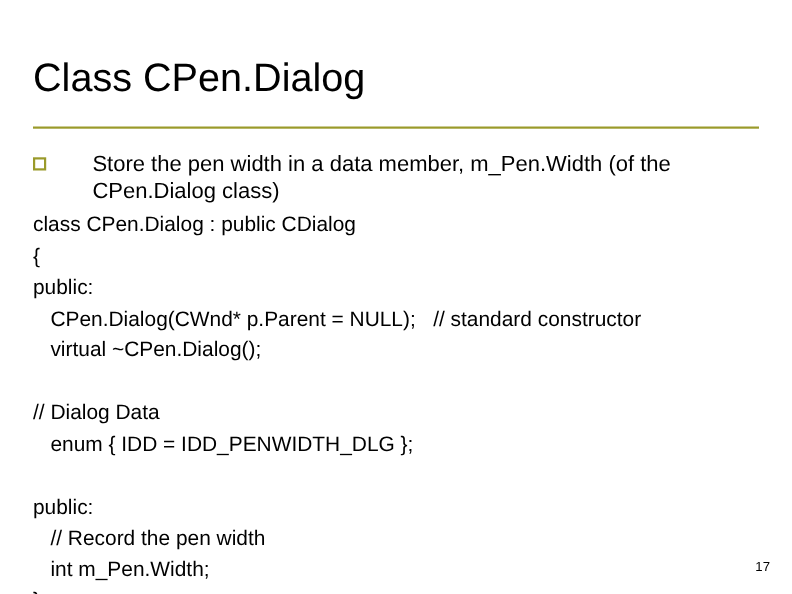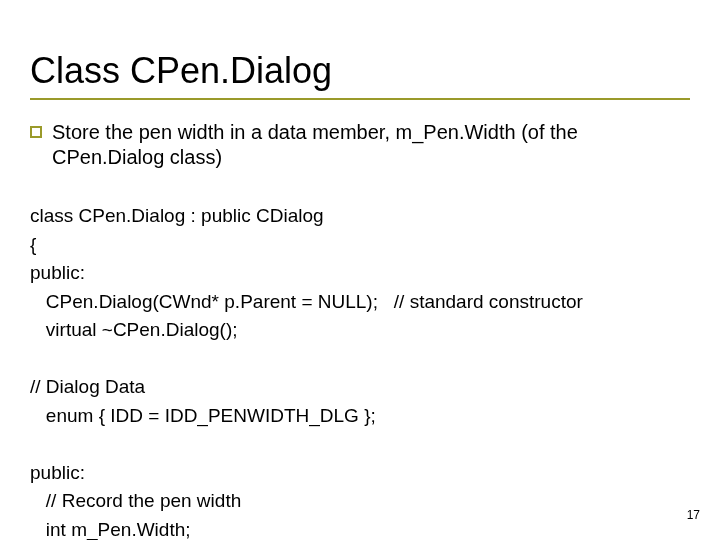--- a/index.html
+++ b/index.html
@@ -10,27 +10,28 @@
       font-family: Verdana, Geneva, sans-serif;
       position: relative;
       padding: 50px 30px 20px 30px;
     }
     .title {
       font-family: Arial, Helvetica, sans-serif;
       font-size: 36px;
       font-weight: 400;
       color: #000;
       border-bottom: 2px solid #9a9a2a;
-      padding-bottom: 6px;
+      padding-bottom: 23px;
       margin-bottom: 20px;
     }
     .bullet-row {
       display: flex;
       align-items: flex-start;
-      margin-bottom: 32px;
+      margin-bottom: 4px;
+      gap: 32px;
     }
     .bullet-icon {
       width: 12px;
       height: 12px;
       border: 2px solid #9a9a2a;
       margin-top: 6px;
       margin-right: 10px;
       flex-shrink: 0;
     }
     .bullet-text {

